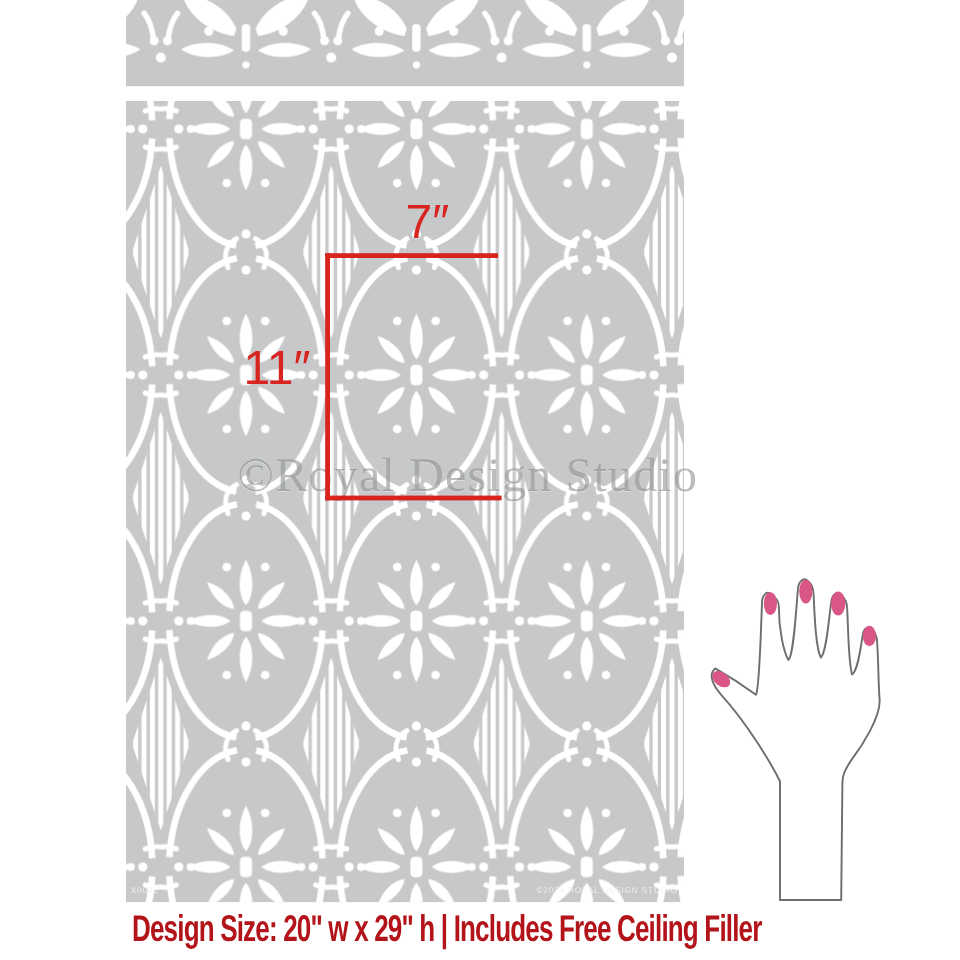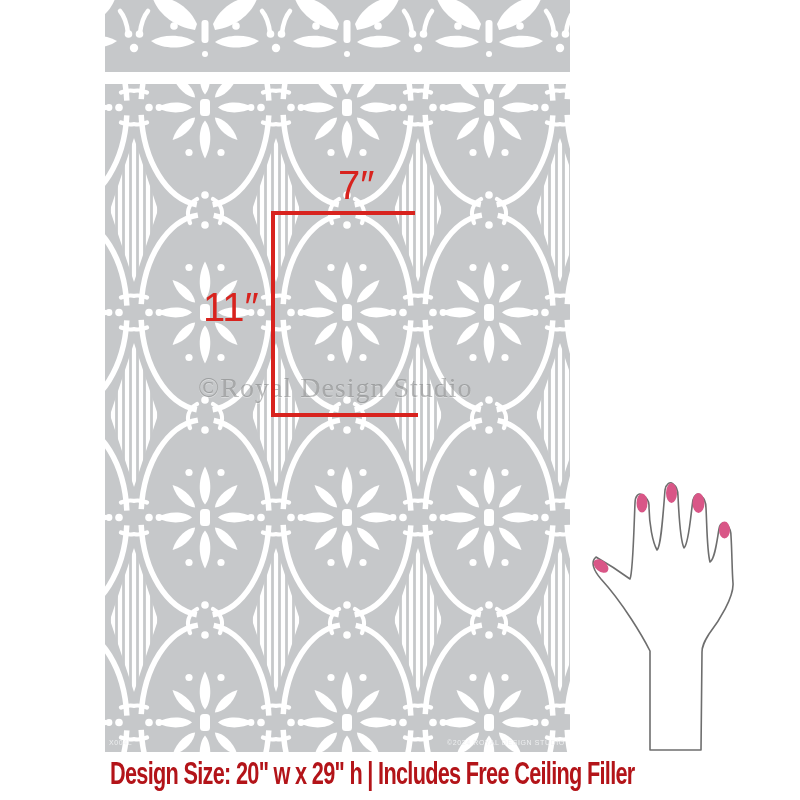--- a/index.html
+++ b/index.html
@@ -2,21 +2,21 @@
 <html><head>
 <meta charset="utf-8">
 <style>
   html,body{margin:0;padding:0;background:#ffffff;}
   #stage{position:relative;width:800px;height:800px;background:#ffffff;overflow:hidden;
          font-family:"Liberation Sans", sans-serif;}
   .strip{position:absolute;left:105px;top:0;width:465px;height:72px;}
   .panel{position:absolute;left:105px;top:84px;width:465px;height:668px;overflow:hidden;}
   .panel svg,.strip svg{display:block;}
   .watermark{position:absolute;left:198px;top:372px;width:420px;
-             font-family:"Liberation Serif", serif;font-size:28px;letter-spacing:1px;
+             font-family:"Liberation Serif", serif;font-size:40px;letter-spacing:1px;
              color:rgba(112,114,116,0.48);text-shadow:0 1px 0 rgba(255,255,255,0.35);
              white-space:nowrap;z-index:4;}
   .dim-line{position:absolute;background:#d8231e;z-index:5;}
   #dim-top{left:271px;top:211px;width:144px;height:4px;}
   #dim-vert{left:271px;top:211px;width:4px;height:206px;}
   #dim-bottom{left:271px;top:413px;width:147px;height:4px;}
   .dim-label{position:absolute;color:#d8231e;font-size:40px;font-weight:400;z-index:6;
              font-family:"Liberation Sans", sans-serif;}
   #label-w{left:338px;top:163px;}
   #label-h{left:203px;top:285px;}

